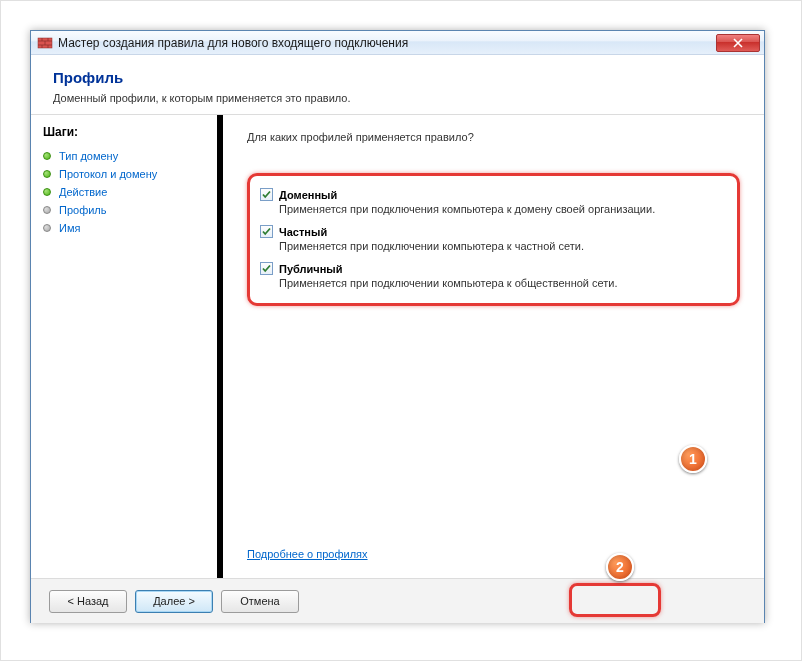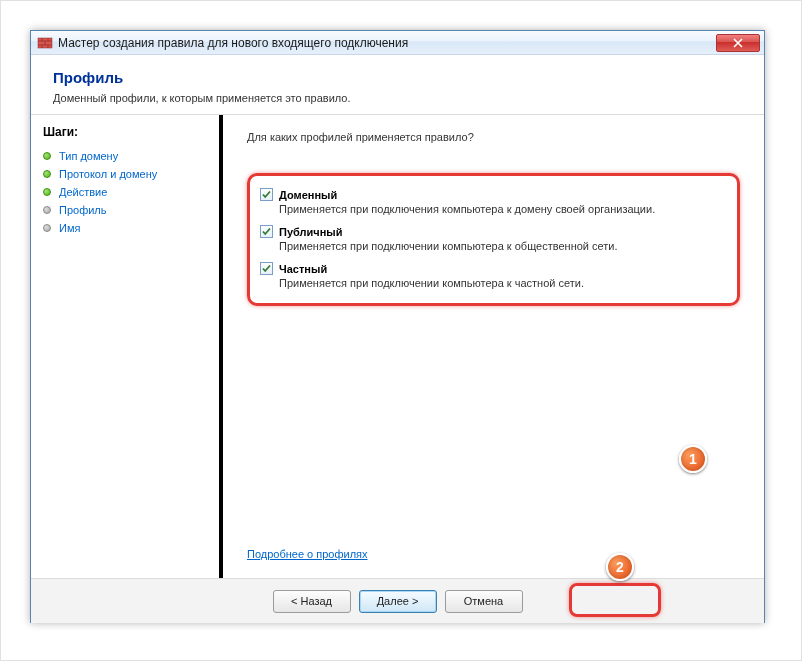--- a/index.html
+++ b/index.html
@@ -85,21 +85,21 @@
   }
   .body-area {
     display: flex;
     height: 464px;
     border-bottom: 1px solid #dcdcdc;
   }
   .sidebar {
     width: 192px;
     background: #fff;
     padding: 10px 12px;
-    border-right: 4px solid #000000;
+    border-right: 6px solid #000000;
   }
   .sidebar-heading {
     font-weight: bold;
     font-size: 12px;
     margin-bottom: 8px;
     color: #000;
   }
   .step {
     display: flex;
     align-items: center;
@@ -172,21 +172,21 @@
     font-size: 11px;
     text-decoration: underline;
     cursor: pointer;
     margin-top: auto;
     margin-bottom: 8px;
   }
   .footer {
     height: 44px;
     display: flex;
     align-items: center;
-    justify-content: center;
+    justify-content: flex-start;
     padding: 0 18px;
     gap: 8px;
     background: #f3f3f3;
   }
   .btn {
     min-width: 78px;
     height: 23px;
     background: linear-gradient(to bottom,#fdfdfd,#e6e6e6);
     border: 1px solid #9b9b9b;
     border-radius: 3px;
@@ -300,34 +300,34 @@
           </div>
           <div class="profile-desc">Применяется при подключения компьютера к домену своей организации.</div>
         </div>
         <div class="profile-row">
           <div class="profile-head">
             <span class="chk">
               <svg viewBox="0 0 11 11">
                   <path d="M2 5.5 L4.2 8 L9 2.5" stroke="#2e7d32" stroke-width="1.8" fill="none"></path>
                 </svg>
             </span>
-            <span class="profile-name">Публичный</span>
+            <span class="profile-name">Частный</span>
           </div>
-          <div class="profile-desc">Применяется при подключении компьютера к общественной сети.</div>
+          <div class="profile-desc">Применяется при подключении компьютера к частной сети.</div>
         </div>
         <div class="profile-row">
           <div class="profile-head">
             <span class="chk">
               <svg viewBox="0 0 11 11">
                   <path d="M2 5.5 L4.2 8 L9 2.5" stroke="#2e7d32" stroke-width="1.8" fill="none"></path>
                 </svg>
             </span>
-            <span class="profile-name">Частный</span>
+            <span class="profile-name">Публичный</span>
           </div>
-          <div class="profile-desc">Применяется при подключении компьютера к частной сети.</div>
+          <div class="profile-desc">Применяется при подключении компьютера к общественной сети.</div>
         </div>
       </div>
 
       <div class="marker" style="top:330px; left:456px;">
         <span>1</span>
       </div>
 
       <a class="learn-link">Подробнее о профилях</a>
     </div>
   </div>

